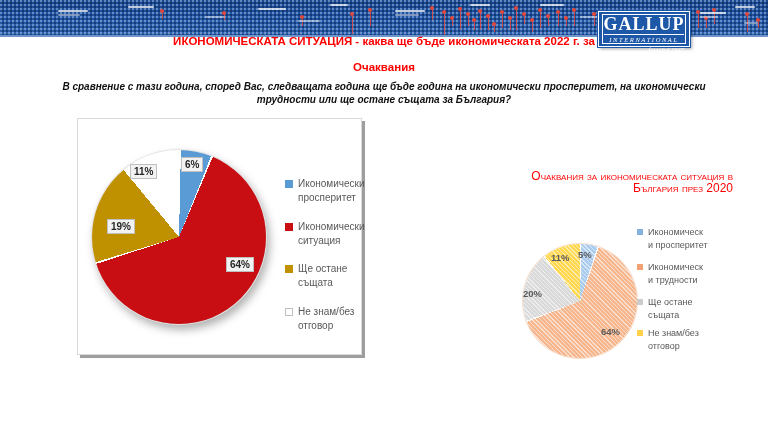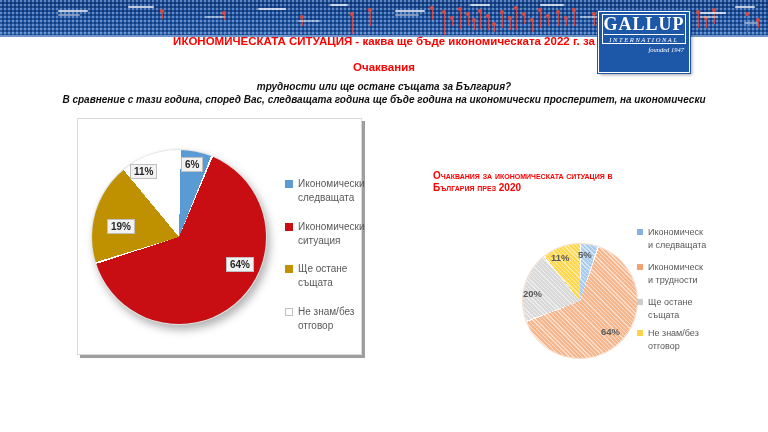--- a/index.html
+++ b/index.html
@@ -17,21 +17,21 @@
     background-size:4px 4px,4px 4px,100% 100%;
     background-position:0 0,2px 2px,0 0;
   }
   .banner::after{content:"";position:absolute;left:0;bottom:0;width:100%;height:2px;background:#6f95cd;}
   .mdot{position:absolute;width:4px;height:4px;border-radius:50%;background:#e2473c;}
   .mline{position:absolute;width:1px;background:rgba(226,71,60,0.85);}
   .mdash{position:absolute;height:2px;border-radius:1px;background:rgba(255,255,255,0.72);}
   .mdash.dim{background:rgba(255,255,255,0.45);}
   
   .logo{
-    position:absolute;left:598px;top:11px;width:92px;height:62px;z-index:5;
+    position:absolute;left:598px;top:11px;width:92px;height:36px;z-index:5;
     background:#1d57a8;border:1px solid #ffffff;
     box-shadow:0 0 0 1px #1d57a8, 2px 2px 3px rgba(0,0,0,0.35);
     box-sizing:border-box;padding:2px 3px 0 3px;color:#fff;text-align:center;
   }
   .logo-inner{border:1px solid #ffffff;height:30px;box-sizing:border-box;}
   .logo-word{font-family:"Liberation Serif","DejaVu Serif",serif;font-weight:bold;
     font-size:18px;line-height:19px;letter-spacing:1px;}
   .logo-rule{height:1px;background:#fff;margin:0 1px;}
   .logo-int{font-family:"Liberation Serif","DejaVu Serif",serif;font-style:italic;
     font-size:6.5px;line-height:9px;letter-spacing:1.6px;}
@@ -52,22 +52,22 @@
   .plabel{position:absolute;font-size:10px;font-weight:bold;color:#262626;
     background:#f2f2f2;border:1px solid #bfbfbf;padding:0 3px;line-height:13px;}
   .pl-6{left:103px;top:38px;} .pl-11{left:52px;top:45px;}
   .pl-19{left:29px;top:100px;} .pl-64{left:148px;top:138px;}
   .legend-item{position:absolute;left:207px;display:flex;gap:5px;}
   .li1{top:58px;} .li2{top:101px;} .li3{top:143px;} .li4{top:186px;}
   .lmark{width:8px;height:8px;margin-top:3px;flex:0 0 auto;}
   .lmark.outlined{border:1px solid #bfbfbf;box-sizing:border-box;}
   .ltext{font-size:10px;line-height:14px;color:#595959;}
   
-  .side-head{position:absolute;left:433px;top:170px;width:300px;text-align:left;
-    font-variant:small-caps;font-weight:bold;color:#ff0000;font-size:10px;line-height:12px;}
+  .side-head{position:absolute;left:433px;top:170px;width:300px;text-align:right;
+    font-variant:small-caps;font-weight:normal;color:#ff0000;font-size:12px;line-height:12px;}
   .side-stats{position:absolute;left:433px;top:195px;width:300px;text-align:center;
     font-variant:small-caps;font-weight:bold;color:#000;font-size:10.5px;line-height:13px;}
   .pie-small{left:523px;top:244px;width:114px;height:114px;box-shadow:0 0 0 1px rgba(230,160,110,0.35);}
   .hatch{position:absolute;inset:0;border-radius:50%;
     background:repeating-linear-gradient(45deg, rgba(255,255,255,0.55) 0 1px, rgba(255,255,255,0) 1px 3px);}
   .plabel2{position:absolute;font-size:9.5px;font-weight:bold;color:#595959;line-height:12px;}
   .p2-5{left:578px;top:249px;} .p2-11{left:551px;top:252px;}
   .p2-20{left:523px;top:288px;} .p2-64{left:601px;top:326px;}
   .slegend-item{position:absolute;left:637px;display:flex;gap:5px;}
   .sl1{top:226px;} .sl2{top:261px;} .sl3{top:296px;} .sl4{top:327px;}
@@ -163,36 +163,36 @@
       <div class="logo-word">GALLUP</div>
       <div class="logo-rule"></div>
       <div class="logo-int">INTERNATIONAL</div>
     </div>
     <div class="logo-founded">founded 1947</div>
   </div>
 
   <div class="title title1">ИКОНОМИЧЕСКАТА СИТУАЦИЯ - каква ще бъде икономическата 2022 г. за</div>
   <div class="title title2">Очаквания</div>
   <div class="question">
+    <div>В сравнение с тази година, според Вас, следващата година ще бъде година на икономически просперитет, на икономически</div>
     <div>трудности или ще остане същата за България?</div>
-    <div>В сравнение с тази година, според Вас, следващата година ще бъде година на икономически просперитет, на икономически</div>
   </div>
 
   <div class="panel">
     <div class="pie pie-main" style="background: conic-gradient(rgb(255, 255, 255) 0%, rgb(255, 255, 255) 0.35%, rgb(91, 155, 213) 0.35%, rgb(91, 155, 213) 6%, rgb(255, 255, 255) 6%, rgb(255, 255, 255) 6.35%, rgb(201, 14, 19) 6.35%, rgb(201, 14, 19) 70%, rgb(255, 255, 255) 70%, rgb(255, 255, 255) 70.35%, rgb(191, 144, 0) 70.35%, rgb(191, 144, 0) 89%, rgb(255, 255, 255) 89%, rgb(255, 255, 255) 89.35%, rgb(255, 255, 255) 89.35%, rgb(255, 255, 255) 100%);"></div>
     <div class="plabel pl-6">6%</div>
     <div class="plabel pl-64">64%</div>
     <div class="plabel pl-19">19%</div>
     <div class="plabel pl-11">11%</div>
 
     <div class="legend-item li1">
       <span class="lmark" style="background: rgb(91, 155, 213);"></span>
       <span class="ltext">
         <div>Икономически</div>
-          <div>следващата</div>
+          <div>просперитет</div>
       </span>
     </div>
     <div class="legend-item li2">
       <span class="lmark" style="background: rgb(201, 14, 19);"></span>
       <span class="ltext">
         <div>Икономически</div>
           <div>ситуация</div>
       </span>
     </div>
     <div class="legend-item li3">
@@ -221,21 +221,21 @@
   </div>
   <div class="plabel2 p2-5">5%</div>
   <div class="plabel2 p2-64">64%</div>
   <div class="plabel2 p2-20">20%</div>
   <div class="plabel2 p2-11">11%</div>
 
   <div class="slegend-item sl1">
     <span class="smark" style="background: rgb(133, 179, 225);"></span>
     <span class="stext">
       <div>Икономическ</div>
-        <div>и следващата</div>
+        <div>и просперитет</div>
     </span>
   </div>
   <div class="slegend-item sl2">
     <span class="smark" style="background: rgb(242, 161, 115);"></span>
     <span class="stext">
       <div>Икономическ</div>
         <div>и трудности</div>
     </span>
   </div>
   <div class="slegend-item sl3">

